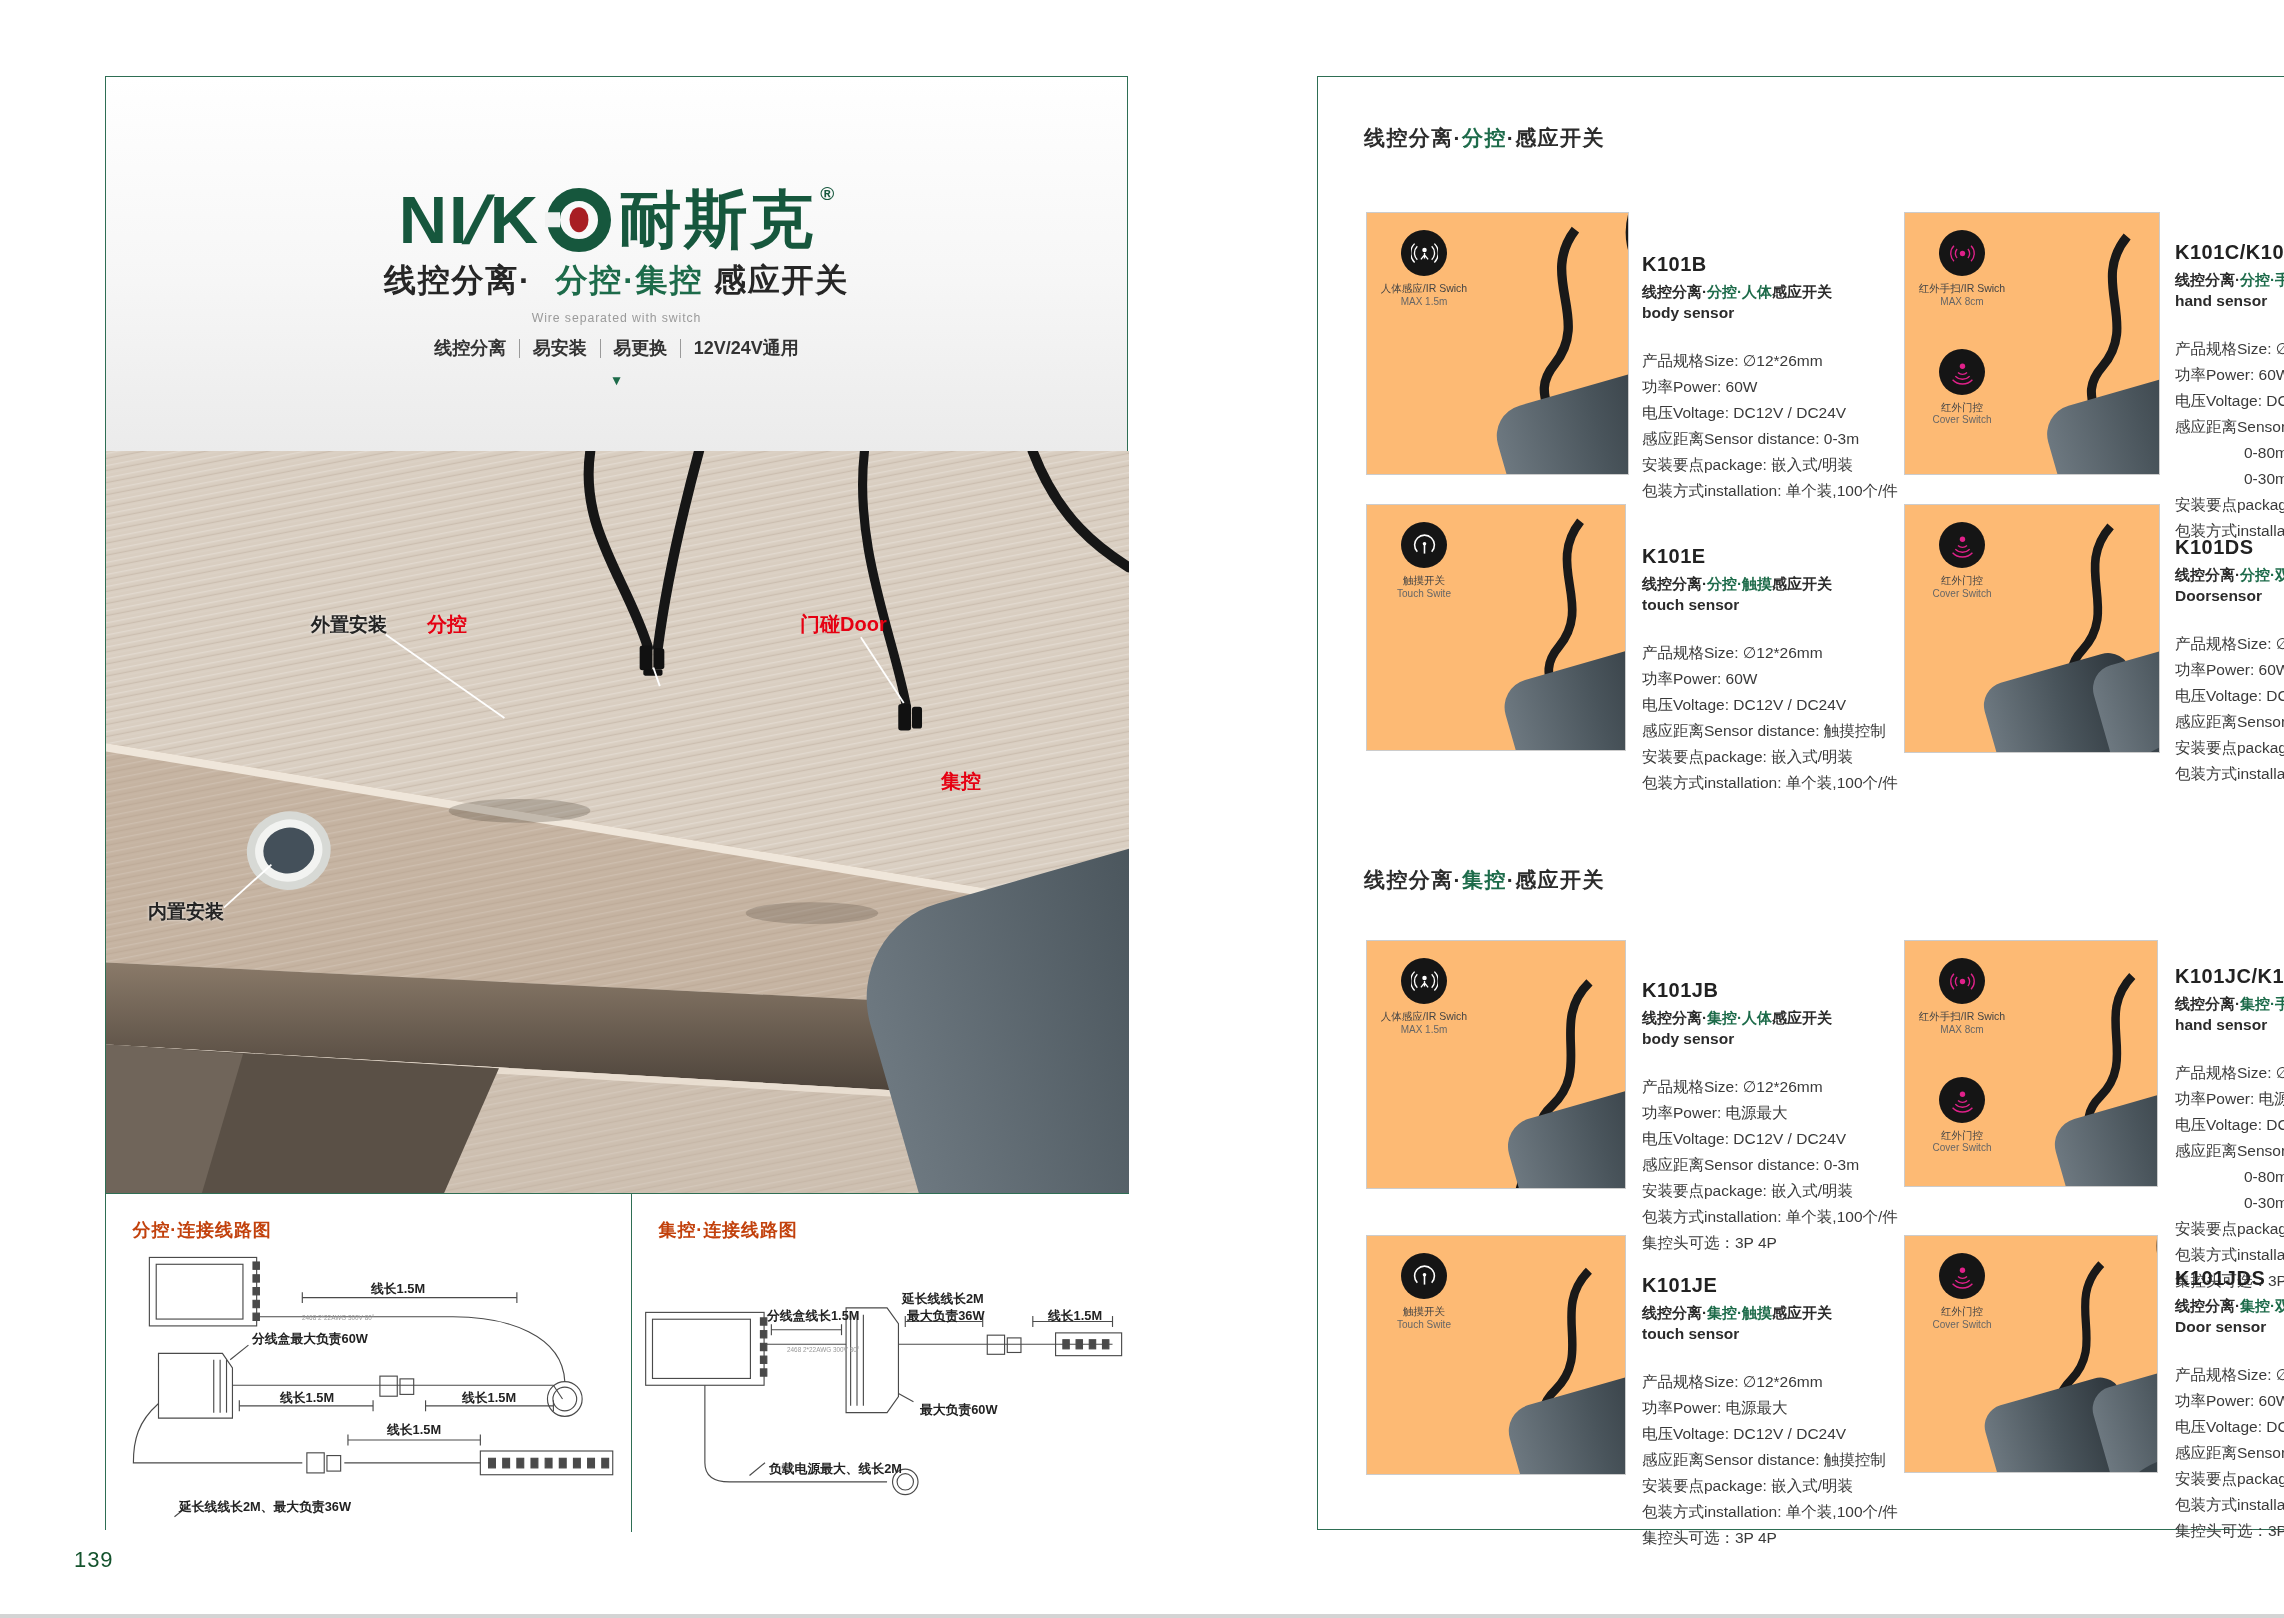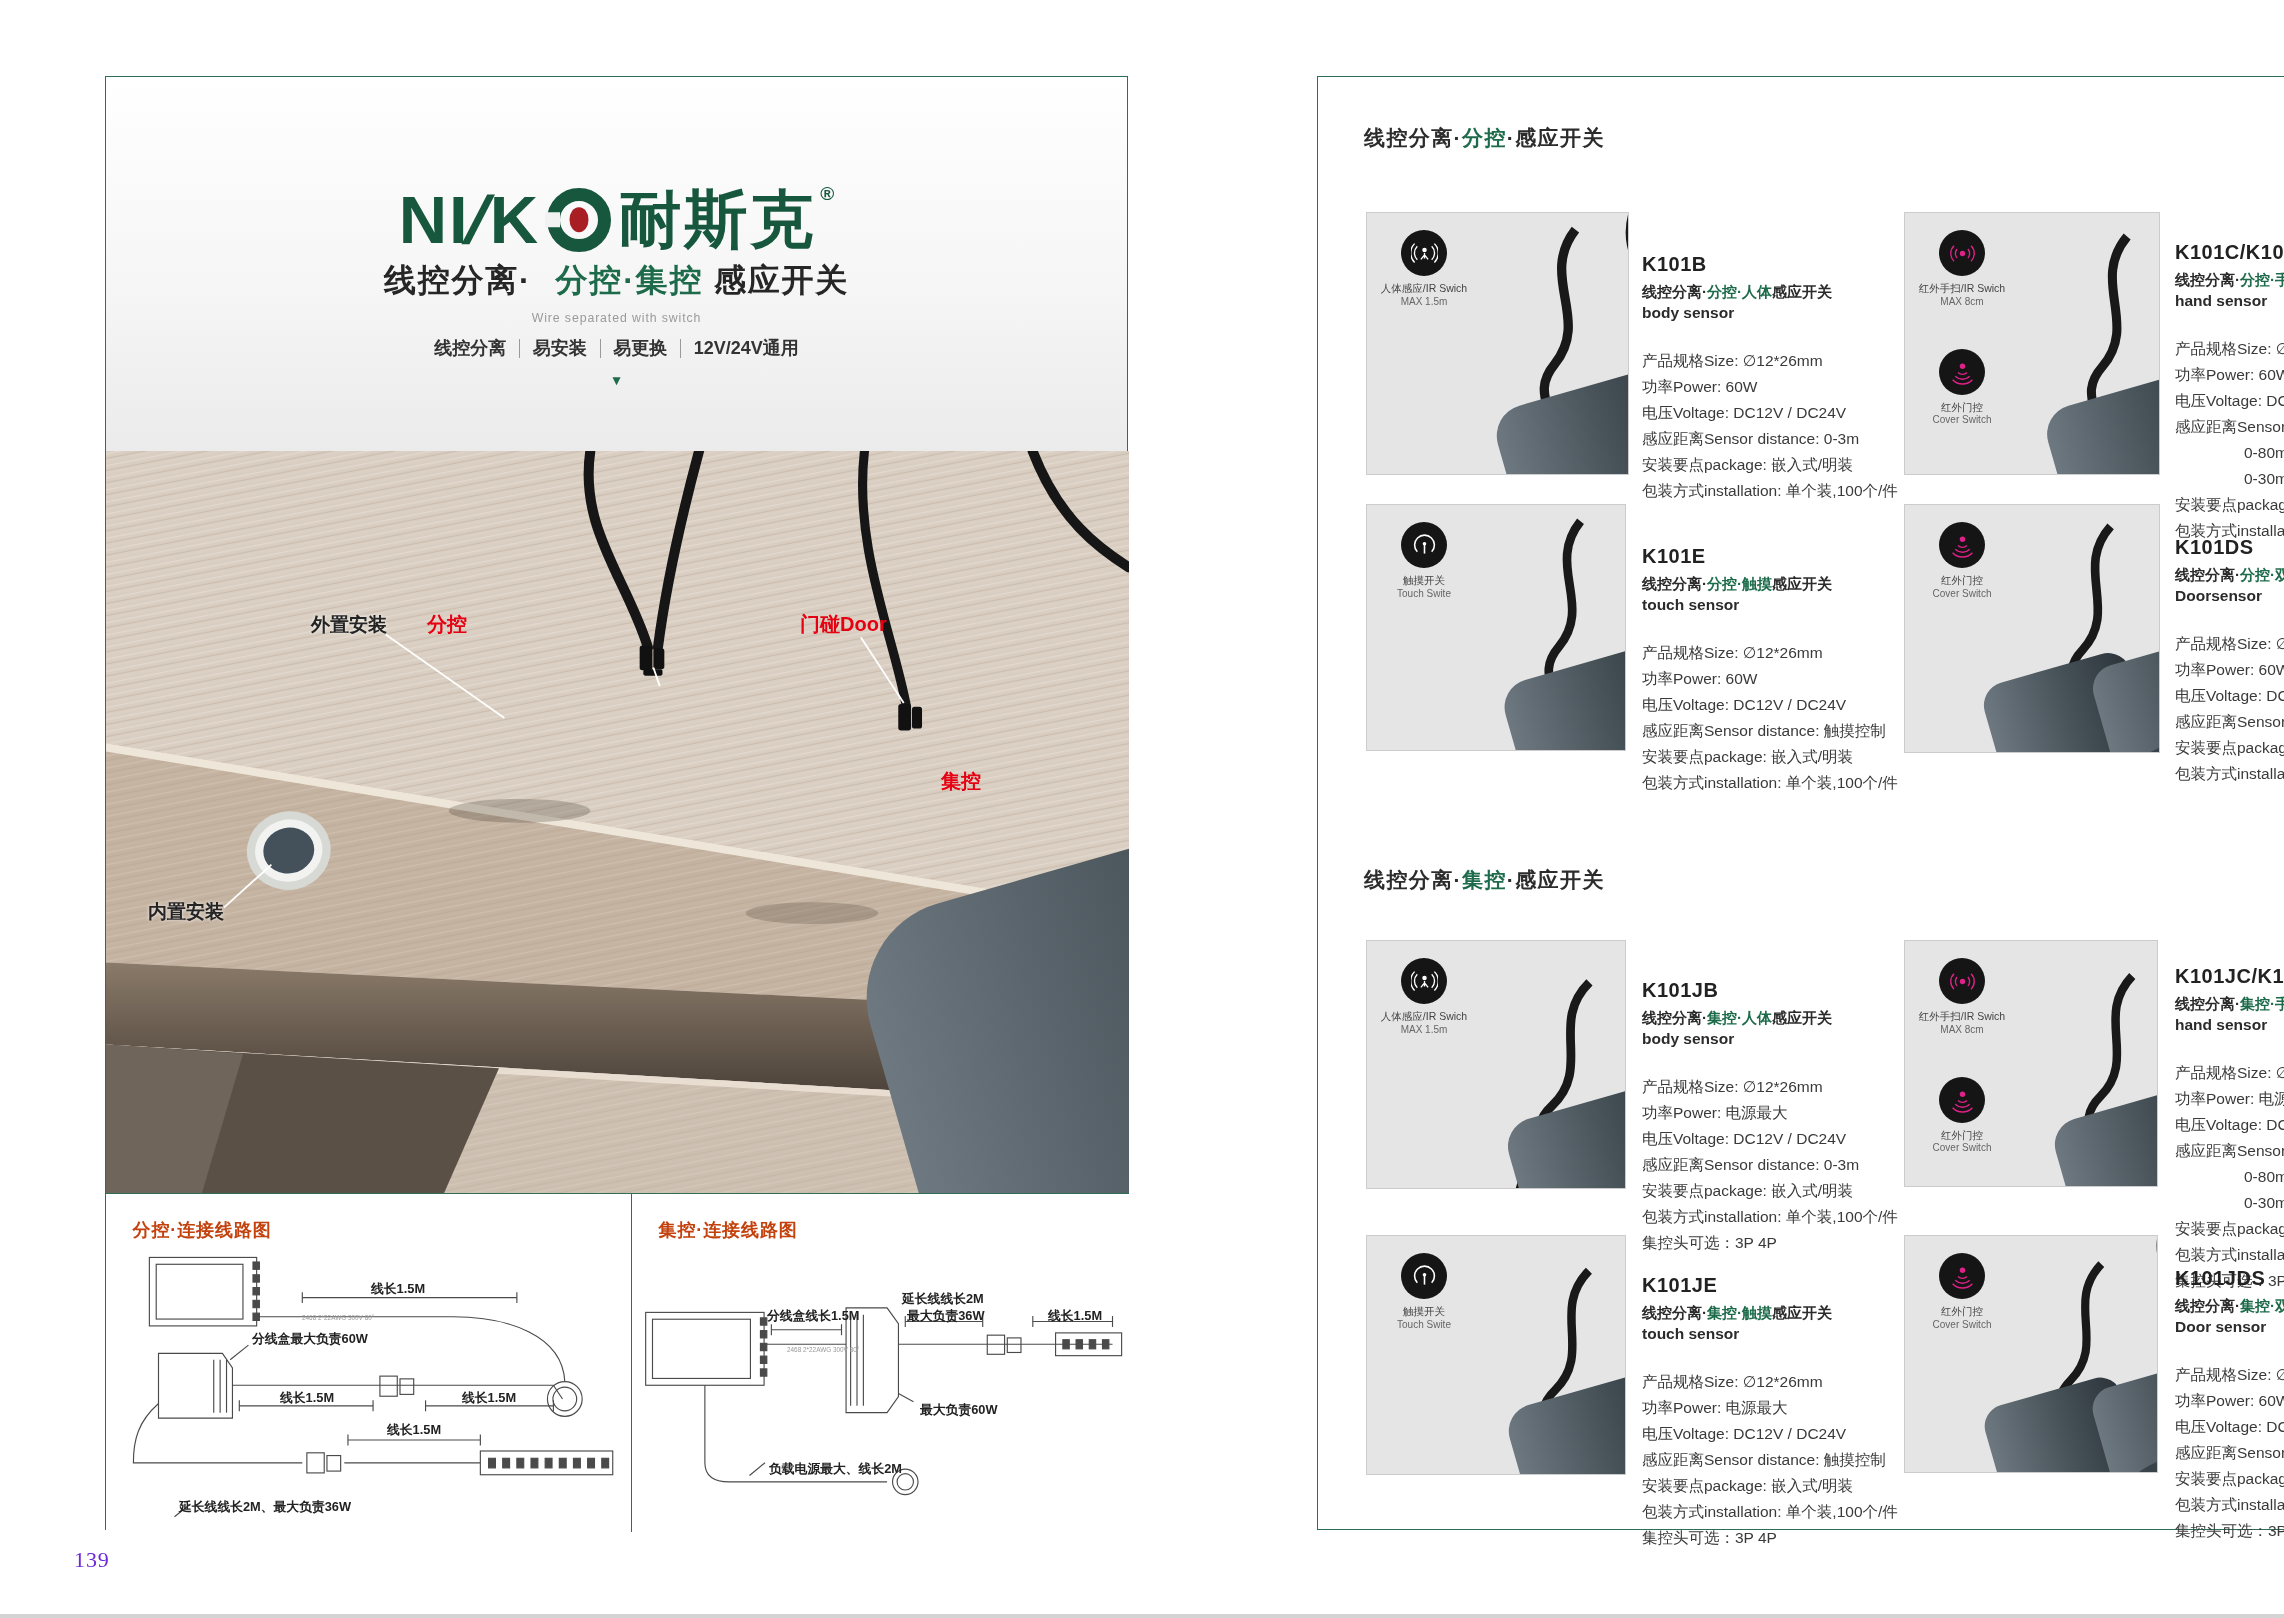--- a/index.html
+++ b/index.html
@@ -4,21 +4,21 @@
 <style>
   html,body{margin:0;padding:0;background:#ffffff;}
   *{box-sizing:border-box;}
   :root{
     --green:#1d6b4a; --logo-green:#16573d; --border-green:#2e6e54;
     --red:#e60012; --magenta:#e0218a; --ink:#2b2b2b; --spec:#3a3a3a;
   }
   body{font-family:"Liberation Sans", sans-serif;}
   .screen{position:relative;width:2482px;height:1618px;background:#fff;overflow:hidden;}
   .bottom-strip{position:absolute;left:0;top:1614px;width:2482px;height:4.6px;background:#d4d4d4;}
-  .page-num{position:absolute;font-size:22px;color:#6d28d9;letter-spacing:0.9px;font-family:Liberation Serif, serif;}
+  .page-num{position:absolute;font-size:22px;color:#14532d;letter-spacing:0.9px;}
 
   
   .left-page{position:absolute;left:105px;top:76px;width:1023px;height:1454px;border:1.4px solid var(--border-green);background:#fff;}
   .lp-header{position:absolute;left:0;top:0;width:100%;height:374px;background:linear-gradient(180deg,#ffffff 0%,#f6f6f6 55%,#ebebeb 100%);}
   .logo-row{position:absolute;left:0;top:109px;width:100%;display:flex;align-items:center;justify-content:center;gap:4.6px;}
   .logo-latin{font-size:67px;font-weight:800;color:var(--logo-green);letter-spacing:1.8px;line-height:1;}
   .logo-slash{display:inline-block;transform:skewX(-18deg);font-weight:800;}
   .logo-o{position:relative;width:64px;height:64px;border:13.7px solid var(--logo-green);border-radius:50%;margin:0 2.7px;}
   .logo-o::before{content:"";position:absolute;left:50%;top:50%;transform:translate(-50%,-50%);width:19px;height:25.6px;background:#a81e23;border-radius:50%;}
   .logo-o::after{content:"";position:absolute;left:-15.5px;top:50%;transform:translateY(-50%);width:15.5px;height:15.5px;background:#f2f2f2;}
@@ -47,21 +47,21 @@
   .dpanel.dright{border-left:1.4px solid var(--border-green);}
   .dtitle{position:absolute;left:26.5px;top:24px;font-size:18px;font-weight:800;color:#c2410c;letter-spacing:0.9px;}
   .dsvg{position:absolute;left:0;top:54px;width:100%;height:280px;display:block;}
   .dim-label{position:absolute;font-size:12.8px;font-weight:700;color:#222;white-space:nowrap;}
   .cable-print{position:absolute;font-size:6.4px;color:#999;white-space:nowrap;}
 
   
   .right-page{position:absolute;left:1317px;top:76px;width:1051px;height:1454px;border:1.4px solid var(--border-green);background:#fff;}
   .section-h{position:absolute;font-size:21px;font-weight:800;color:#2c2c2c;letter-spacing:1.4px;white-space:nowrap;}
   .section-h .grn{color:var(--green);}
-  .photo-box{position:absolute;background:#e5e5e5;border:0.9px solid #cccccc;}
+  .photo-box{position:absolute;background:#fdba74;border:0.9px solid #cccccc;}
   .badge{position:absolute;left:10px;top:17.4px;width:94px;text-align:center;z-index:2;}
   .badge-circle{width:46px;height:46px;border-radius:50%;background:#151515;margin:0 auto;display:flex;align-items:center;justify-content:center;}
   .badge-circle svg{width:27px;height:27px;display:block;}
   .bl1{font-size:10.5px;color:#444;margin-top:5.5px;line-height:12.8px;}
   .bl2{font-size:10px;color:#666;margin-top:0.9px;line-height:12px;}
   .art{position:absolute;left:0;top:0;width:100%;height:100%;display:block;}
   .pinfo{position:absolute;width:274px;}
   .model{font-size:20px;font-weight:800;color:#222;letter-spacing:0.5px;}
   .sub{font-size:15px;font-weight:700;color:var(--ink);margin-top:7.3px;white-space:nowrap;}
   .sub .grn{color:var(--green);}

